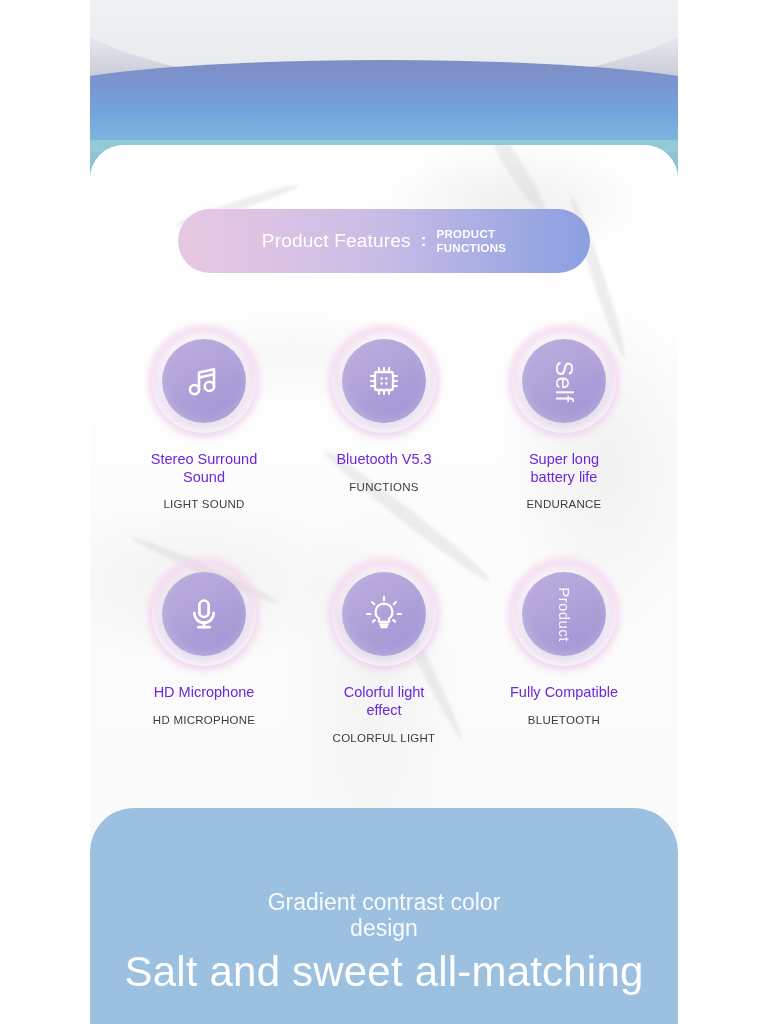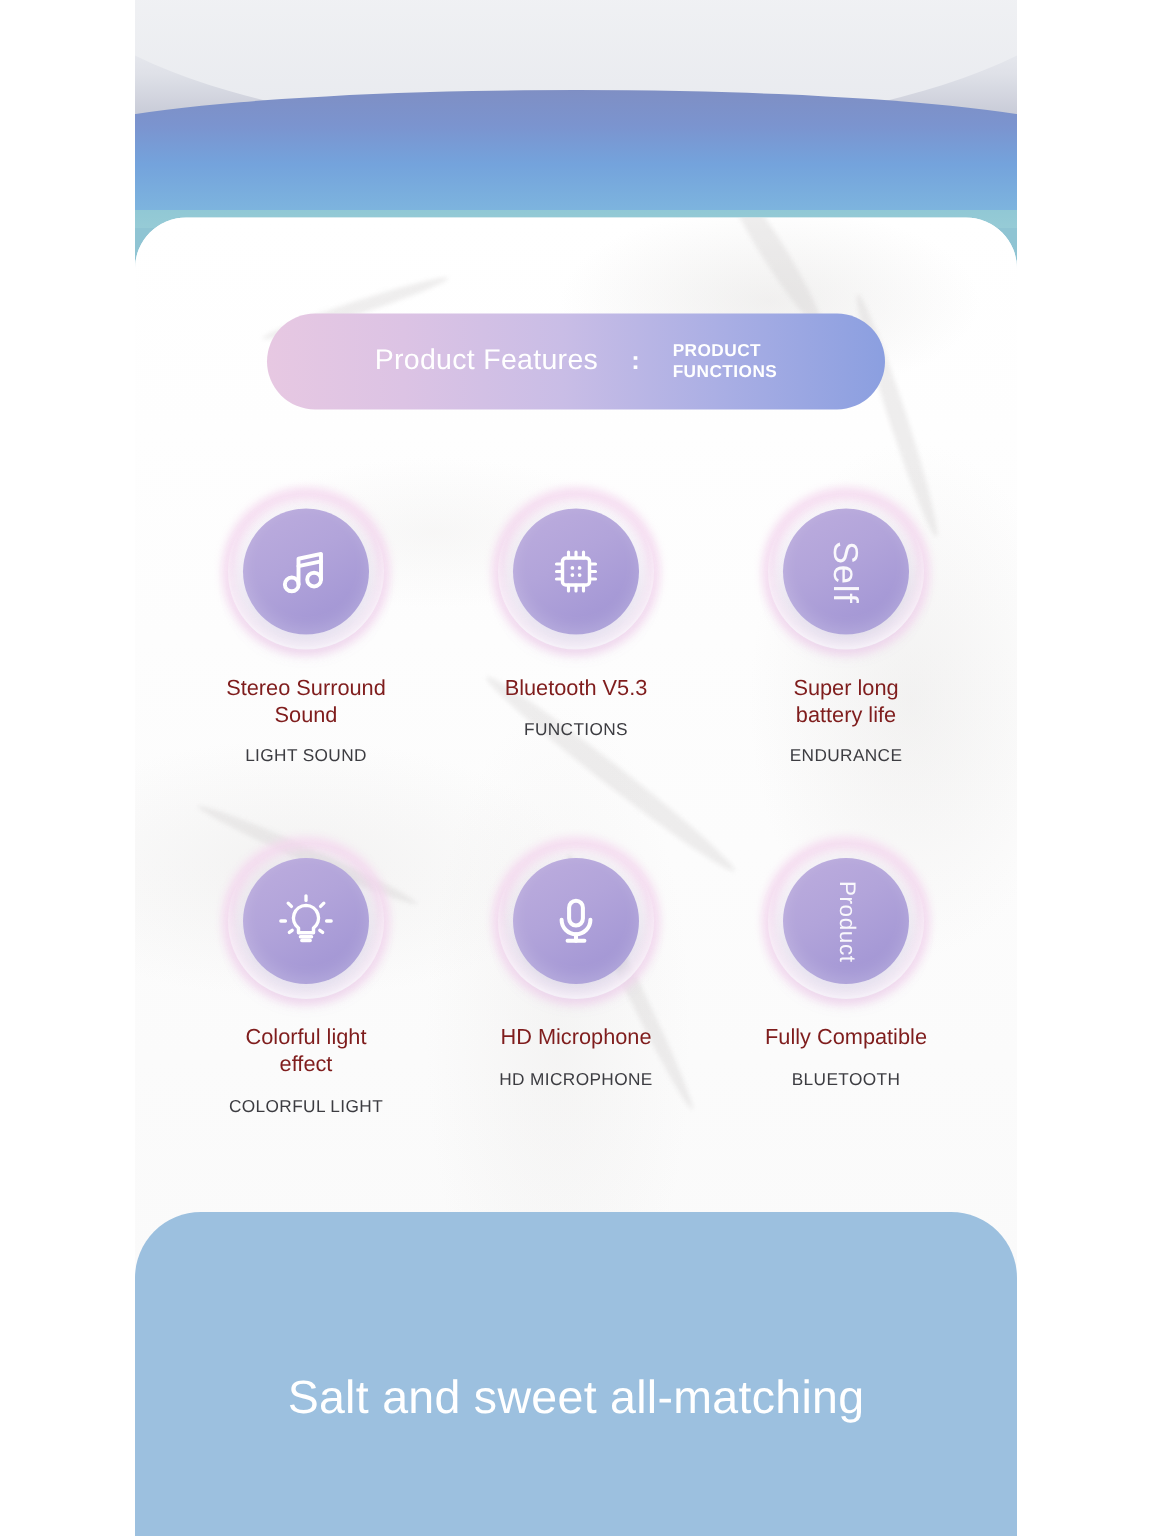--- a/index.html
+++ b/index.html
@@ -121,21 +121,21 @@
     border-radius: 32px;
     background: linear-gradient(90deg,
         #e7c8e2 0%,
         #dcc3e4 22%,
         #c9bde6 48%,
         #a9aee4 74%,
         #8b9fe0 100%);
     display: flex;
     align-items: center;
     justify-content: center;
-    gap: 22px;
+    gap: 10px;
   }
   .pill-main {
     color: #ffffff;
     font-size: 19px;
     font-weight: 400;
     letter-spacing: .2px;
     white-space: nowrap;
   }
   .pill-colon {
     color: #ffffff;
@@ -216,21 +216,21 @@
     letter-spacing: .5px;
     transform: rotate(90deg);
     white-space: nowrap;
   }
   .orb-text.small {
     font-size: 15px;
     letter-spacing: .4px;
   }
 
   .f-title {
-    color: #7f1d1d;
+    color: #6d28d9;
     font-size: 14.5px;
     font-weight: 400;
     line-height: 1.22;
     white-space: pre-line;
     max-width: 150px;
   }
   .f-sub {
     margin-top: 12px;
     color: #3c3c41;
     font-size: 11.5px;
@@ -257,23 +257,23 @@
     padding: 0 26px;
   }
   .bp-sub {
     color: rgba(255,255,255,.92);
     font-size: 23px;
     font-weight: 400;
     line-height: 1.12;
     white-space: pre-line;
   }
   .bp-main {
-    margin-top: 24px;
+    margin-top: 6px;
     color: #ffffff;
-    font-size: 31px;
+    font-size: 42px;
     font-weight: 400;
     letter-spacing: .2px;
     line-height: 1.15;
   }
 </style>
 </head>
 <body>
 
 <div id="page">
   <div class="strip">
@@ -364,20 +364,39 @@
 battery life</div>
           <div class="f-sub">ENDURANCE</div>
         </div>
 
         <div class="feature">
           <div class="orb-wrap">
             <div class="orb-halo"></div>
             <div class="orb-ring"></div>
             <div class="orb">
               <span>
+                <svg width="38" height="38" viewBox="0 0 38 38" fill="none" stroke="#ffffff" stroke-width="2.7" stroke-linecap="round" stroke-linejoin="round">
+                  <rect x="14.4" y="5.5" width="9.2" height="16.5" rx="4.6"></rect>
+                  <path d="M9.4 18.2a9.6 9.6 0 0019.2 0"></path>
+                  <path d="M19 27.8v4.4"></path>
+                  <path d="M13.4 32.2h11.2"></path>
+                </svg>
+              </span>
+            </div>
+          </div>
+          <div class="f-title">HD Microphone</div>
+          <div class="f-sub">HD MICROPHONE</div>
+        </div>
+
+        <div class="feature">
+          <div class="orb-wrap">
+            <div class="orb-halo"></div>
+            <div class="orb-ring"></div>
+            <div class="orb">
+              <span>
                 <svg width="40" height="40" viewBox="0 0 40 40" fill="none" stroke="#ffffff" stroke-width="2.3" stroke-linecap="round" stroke-linejoin="round">
                   <path d="M20 9.6a8.4 8.4 0 00-5 15.1v3.1h10v-3.1A8.4 8.4 0 0020 9.6z"></path>
                   <path d="M16.3 30.5h7.4M17.2 33h5.6"></path>
                   <g stroke-width="2.2">
                     <path d="M20 3.2v3.1"></path>
                     <path d="M31.9 8.1l-2.2 2.2"></path>
                     <path d="M36.8 20h-3.1"></path>
                     <path d="M8.1 8.1l2.2 2.2"></path>
                     <path d="M3.2 20h3.1"></path>
                     <path d="M31.1 27.6l-1.9-1.4"></path>
@@ -390,49 +409,32 @@
           <div class="f-title">Colorful light
 effect</div>
           <div class="f-sub">COLORFUL LIGHT</div>
         </div>
 
         <div class="feature">
           <div class="orb-wrap">
             <div class="orb-halo"></div>
             <div class="orb-ring"></div>
             <div class="orb">
-              <span>
-                <svg width="38" height="38" viewBox="0 0 38 38" fill="none" stroke="#ffffff" stroke-width="2.7" stroke-linecap="round" stroke-linejoin="round">
-                  <rect x="14.4" y="5.5" width="9.2" height="16.5" rx="4.6"></rect>
-                  <path d="M9.4 18.2a9.6 9.6 0 0019.2 0"></path>
-                  <path d="M19 27.8v4.4"></path>
-                  <path d="M13.4 32.2h11.2"></path>
-                </svg>
-              </span>
-            </div>
-          </div>
-          <div class="f-title">HD Microphone</div>
-          <div class="f-sub">HD MICROPHONE</div>
-        </div>
-
-        <div class="feature">
-          <div class="orb-wrap">
-            <div class="orb-halo"></div>
-            <div class="orb-ring"></div>
-            <div class="orb">
               <span class="orb-text small">Product</span>
             </div>
           </div>
           <div class="f-title">Fully Compatible</div>
           <div class="f-sub">BLUETOOTH</div>
         </div>
 
       </div>
     </div>
 
     <div class="bluepanel">
       <div class="bp-inner">
+        <div class="bp-sub">Gradient contrast color
+design</div>
         <div class="bp-main">Salt and sweet all-matching</div>
       </div>
     </div>
 
   </div>
 </div>
 
 </body></html>

